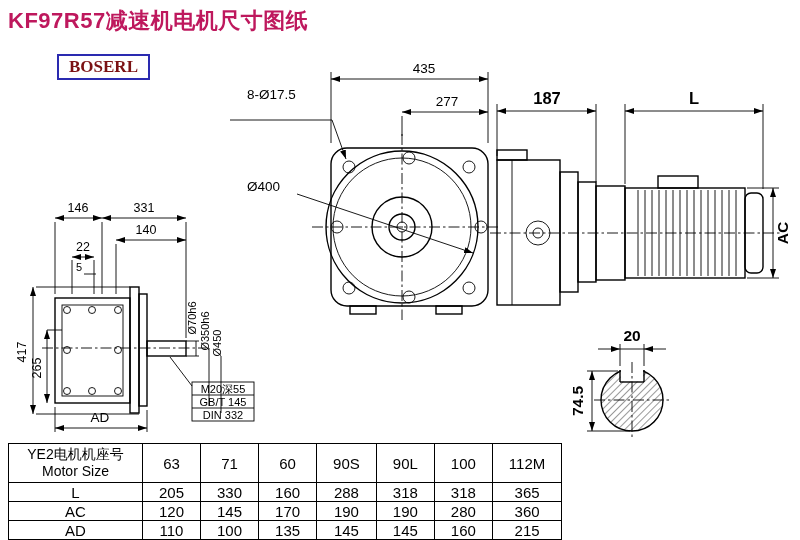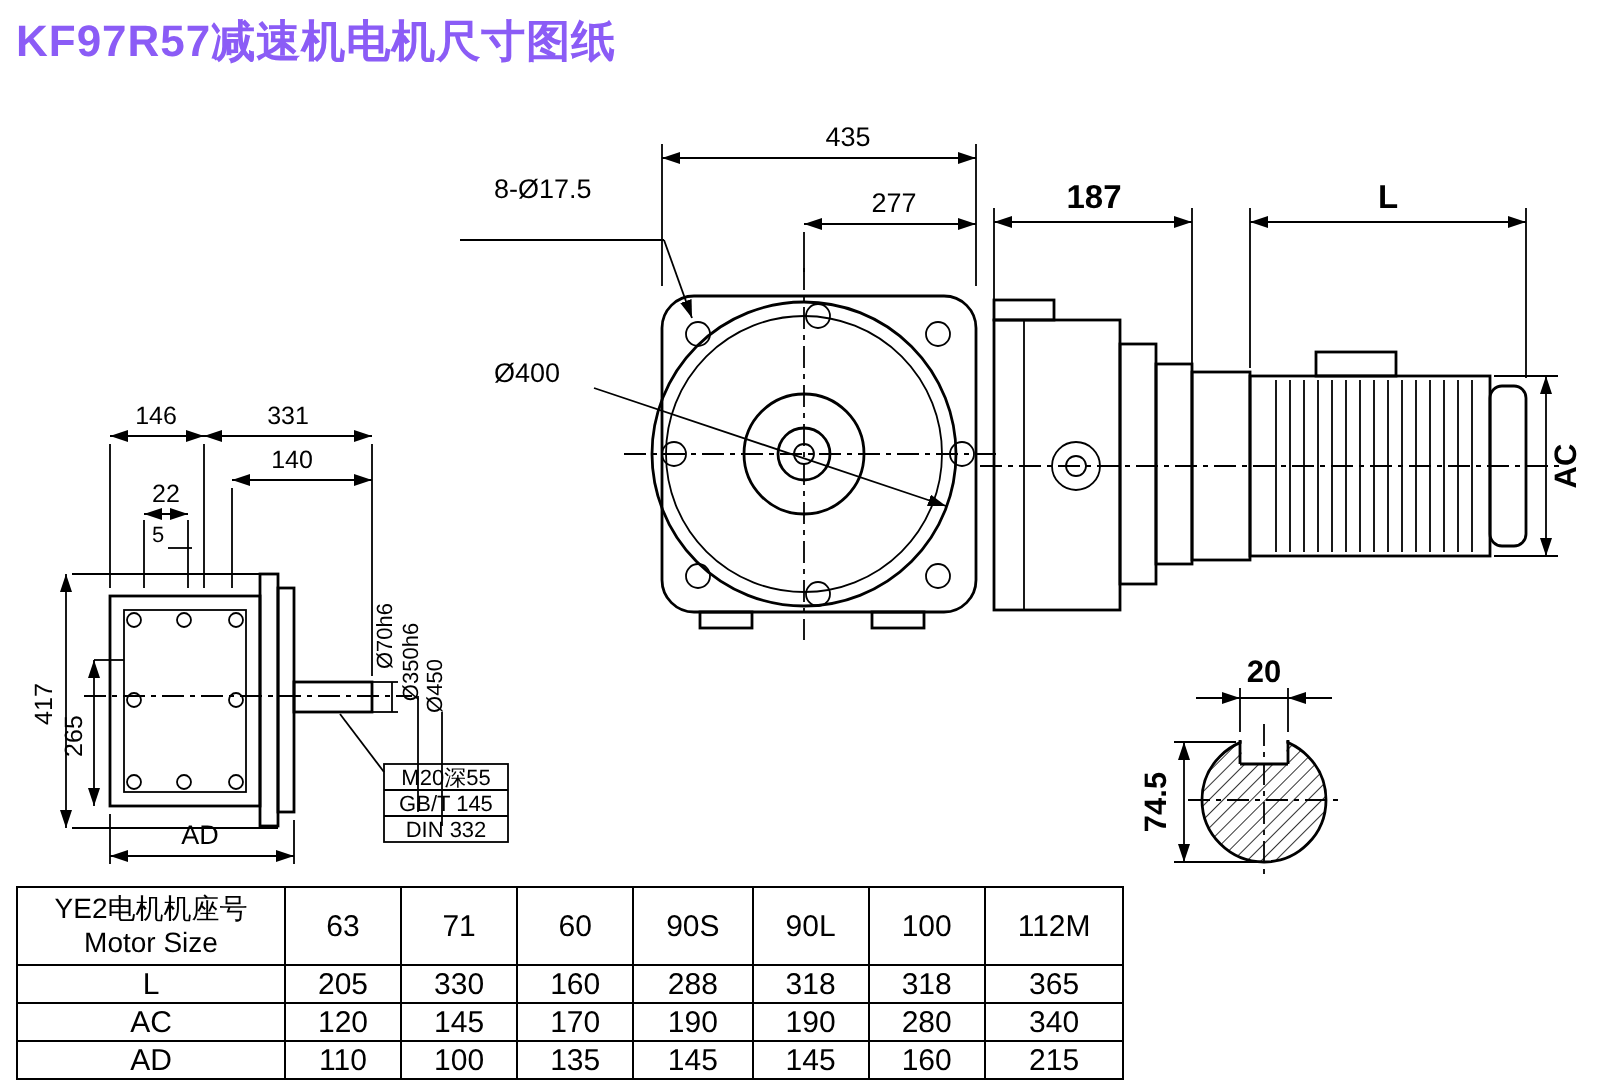--- a/index.html
+++ b/index.html
@@ -1,39 +1,40 @@
 <!DOCTYPE html>
 <html><head>
 <meta charset="utf-8">
 <style>
   * { margin:0; padding:0; box-sizing:border-box; }
   html,body { width:800px; height:540px; }
   body { background:#fff; font-family:"Liberation Sans",sans-serif; position:relative; overflow:hidden; }
   .page { position:absolute; inset:0; width:800px; height:540px; background:#fff; }
-  .title { position:absolute; left:8px; top:6px; font-size:22px; font-weight:bold; color:#8b5cf6; letter-spacing:0.5px; }
+  .title { position:absolute; left:8px; top:6px; font-size:22px; font-weight:bold; color:#be185d; letter-spacing:0.5px; }
   .logo { position:absolute; left:57px; top:54px; border:2px solid #2a2ab0; color:#7b1113;
           font-family:"Liberation Serif",serif; font-weight:bold; font-size:17px; padding:1px 10px; background:#fff; }
   svg.drawing { position:absolute; left:0; top:0; }
   svg text { font-family:"Liberation Sans",sans-serif; fill:#000; }
   .t11{font-size:11px} .t12{font-size:12.5px} .t13{font-size:13.5px}
   .t15{font-size:15.5px;font-weight:bold} .t16{font-size:16.5px;font-weight:bold}
   .ln{fill:none;stroke:#000;stroke-width:1.4}
   .tn{fill:none;stroke:#000;stroke-width:0.9}
   .cl{stroke-dasharray:11 3 2.5 3}
   table.dim-table { position:absolute; left:8px; top:443px; border-collapse:collapse; background:#fff; }
   .dim-table td { border:1px solid #000; text-align:center; font-size:15px; color:#000; height:19px; padding:0 16px; }
   .dim-table td.hdr { width:134px; font-size:14px; line-height:17px; padding:2px 4px; }
   .dim-table td.c { width:47px; }
 </style>
 </head>
 <body>
 
 <div class="page">
 
   <div class="title">KF97R57减速机电机尺寸图纸</div>
+  <div class="logo">BOSERL</div>
 
   <svg class="drawing" width="800" height="540" viewBox="0 0 800 540">
     <defs>
       <marker id="me" markerWidth="9" markerHeight="6" refX="9" refY="3" orient="auto" markerUnits="userSpaceOnUse">
         <path d="M0,0 L9,3 L0,6 Z" fill="#000"></path>
       </marker>
       <marker id="ms" markerWidth="9" markerHeight="6" refX="0" refY="3" orient="auto" markerUnits="userSpaceOnUse">
         <path d="M9,0 L0,3 L9,6 Z" fill="#000"></path>
       </marker>
       <pattern id="hatch" patternUnits="userSpaceOnUse" width="5" height="5" patternTransform="rotate(45)">
@@ -256,21 +257,21 @@
       <td>365</td>
     </tr>
     <tr>
       <td>AC</td>
       <td>120</td>
       <td>145</td>
       <td>170</td>
       <td>190</td>
       <td>190</td>
       <td>280</td>
-      <td>340</td>
+      <td>360</td>
     </tr>
     <tr>
       <td>AD</td>
       <td>110</td>
       <td>100</td>
       <td>135</td>
       <td>145</td>
       <td>145</td>
       <td>160</td>
       <td>215</td>

